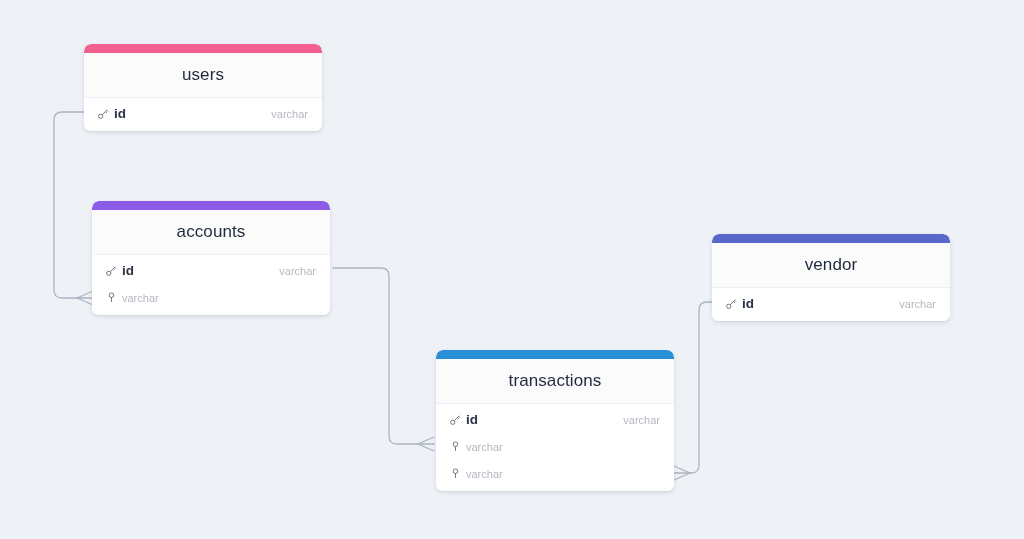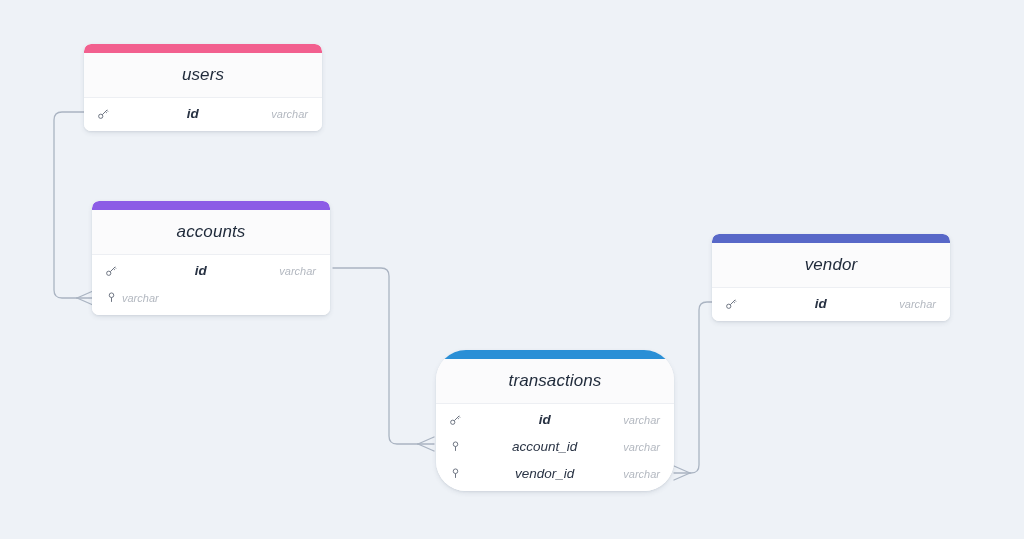--- a/index.html
+++ b/index.html
@@ -10,21 +10,20 @@
     width: 1024px;
     height: 539px;
     background: #eef2f7;
     font-family: "Liberation Sans", sans-serif;
     overflow: hidden;
   }
   #canvas {
     position: relative;
     width: 1024px;
     height: 539px;
-    font-style: italic;
   }
   #edges {
     position: absolute;
     left: 0;
     top: 0;
     width: 1024px;
     height: 539px;
     pointer-events: none;
   }
   .table-node {
@@ -47,21 +46,20 @@
     text-align: center;
     font-size: 17px;
     color: #1f2a3a;
     background: #fbfbfc;
     border-bottom: 1px solid #edeff3;
     letter-spacing: 0.1px;
   }
   .node-fields {
     background: #ffffff;
     padding: 2px 0 4px 0;
-    text-align: center;
   }
   .field-row {
     display: flex;
     align-items: center;
     height: 27px;
     padding: 0 14px 0 13px;
   }
   .field-icon {
     width: 17px;
     flex: 0 0 17px;
@@ -162,21 +160,21 @@
           <svg width="13" height="13" viewBox="0 0 16 16" fill="none" stroke="#6b7280" stroke-width="1.2">
             <circle cx="8" cy="5.2" r="2.8"></circle>
             <path d="M8 8.0 L8 13.4"></path>
           </svg>
         </span>
         <span class="field-type">varchar</span>
       </div>
     </div>
   </div>
 
-  <div class="table-node" style="left:436px; top:350px;border-radius:30px;">
+  <div class="table-node" style="left:436px; top:350px;">
     <div class="node-accent" style="background:#2a8fd6;"></div>
     <div class="node-title">transactions</div>
     <div class="node-fields">
       <div class="field-row">
         <span class="field-icon">
           <svg width="13" height="13" viewBox="0 0 16 16" fill="none" stroke="#6b7280" stroke-width="1.2">
             <circle cx="4.6" cy="11.4" r="2.6"></circle>
             <path d="M6.5 9.5 L12.6 3.4"></path>
             <path d="M10.4 5.6 L12.1 7.3"></path>
             <path d="M12.0 4.0 L13.6 5.6"></path>
@@ -185,31 +183,29 @@
         <span class="field-name pk">id</span>
         <span class="field-type">varchar</span>
       </div>
       <div class="field-row">
         <span class="field-icon">
           <svg width="13" height="13" viewBox="0 0 16 16" fill="none" stroke="#6b7280" stroke-width="1.2">
             <circle cx="8" cy="5.2" r="2.8"></circle>
             <path d="M8 8.0 L8 13.4"></path>
           </svg>
         </span>
-        <span class="field-name">account_id</span>
         <span class="field-type">varchar</span>
       </div>
       <div class="field-row">
         <span class="field-icon">
           <svg width="13" height="13" viewBox="0 0 16 16" fill="none" stroke="#6b7280" stroke-width="1.2">
             <circle cx="8" cy="5.2" r="2.8"></circle>
             <path d="M8 8.0 L8 13.4"></path>
           </svg>
         </span>
-        <span class="field-name">vendor_id</span>
         <span class="field-type">varchar</span>
       </div>
     </div>
   </div>
 
   <div class="table-node" style="left:712px; top:234px;">
     <div class="node-accent" style="background:#5868c8;"></div>
     <div class="node-title">vendor</div>
     <div class="node-fields">
       <div class="field-row">

